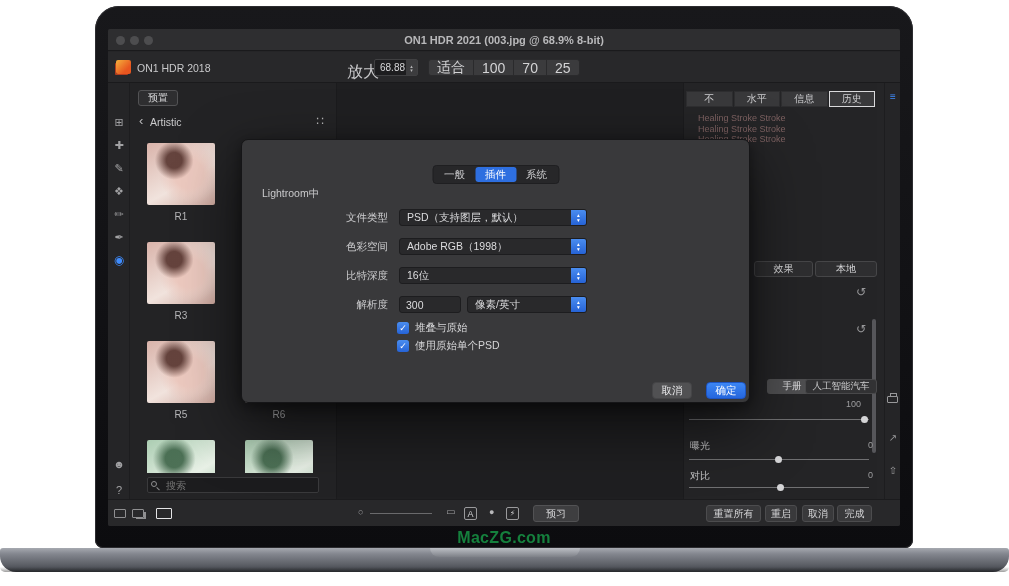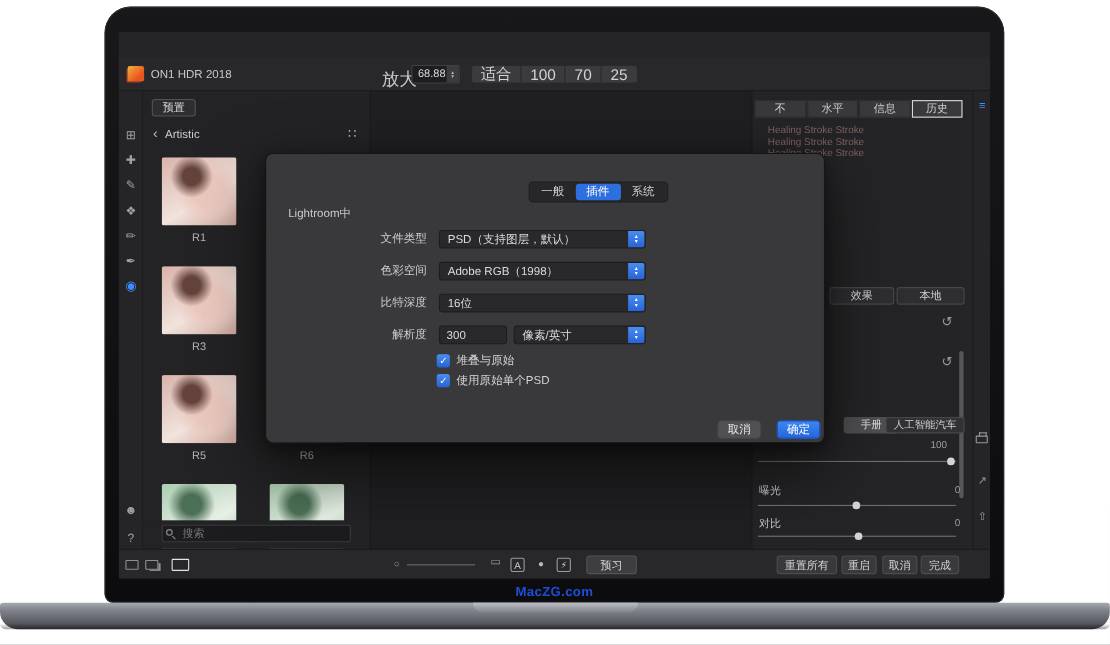--- a/index.html
+++ b/index.html
@@ -1,20 +1,20 @@
 <!DOCTYPE html>
 <html><head>
 <meta charset="utf-8">
 <style>
   html,body{margin:0;padding:0;background:#ffffff;font-family:"Liberation Sans","DejaVu Sans",sans-serif;}
   *{box-sizing:border-box;}
   .stage{position:relative;width:1009px;height:586px;overflow:hidden;}
   
   .bezel{position:absolute;left:95px;top:6px;width:818px;height:542px;background:linear-gradient(180deg,#18181b,#0c0c0f);border-radius:24px 24px 8px 8px;box-shadow:inset 0 0 0 1px #2c2c30;}
-  .brand{position:absolute;left:95px;top:528px;width:818px;height:19px;display:flex;align-items:center;justify-content:center;color:#1d4ed8;font-size:12px;font-weight:700;letter-spacing:.3px;}
+  .brand{position:absolute;left:95px;top:528px;width:818px;height:19px;display:flex;align-items:center;justify-content:center;color:#15803d;font-size:16px;font-weight:700;letter-spacing:.3px;}
   .base{position:absolute;left:0;top:548px;width:1009px;height:24px;background:linear-gradient(180deg,#a6a9b0 0%,#83868e 25%,#5c5f66 70%,#3d4046 100%);border-radius:3px 3px 16px 16px;}
   .base:after{content:"";position:absolute;left:0;right:0;bottom:0;height:5px;background:linear-gradient(180deg,rgba(0,0,0,0),rgba(0,0,0,.38));border-radius:0 0 16px 16px;}
   .notch{position:absolute;left:50%;top:0;transform:translateX(-50%);width:150px;height:9px;background:linear-gradient(180deg,#bcbfc5,#7d8087);border-radius:0 0 10px 10px;}
   
   .screen{position:absolute;left:108px;top:29px;width:792px;height:497px;background:#252527;overflow:hidden;border-radius:2px;}
   .tbar{position:absolute;left:0;top:0;width:100%;height:22px;background:#2e2e30;border-bottom:1px solid #1a1a1c;display:flex;align-items:center;justify-content:center;color:#b9b9bb;font-size:11px;font-weight:700;}
   .dot{position:absolute;width:9px;height:9px;border-radius:50%;background:#4d4d4f;top:7px;}
   .mtool{position:absolute;left:0;top:23px;width:100%;height:31px;background:#28282a;border-bottom:1px solid #1a1a1c;}
   .logo{position:absolute;left:8px;top:8px;width:15px;height:14px;border-radius:2px;background:linear-gradient(135deg,#f5b03c,#e8561f 70%);box-shadow:-2px 2px 0 -1px #b33c1e;}
   .appname{position:absolute;left:29px;top:10px;font-size:10.5px;color:#c9c9cb;}
@@ -69,21 +69,21 @@
   .bbar{position:absolute;left:0;bottom:0;width:100%;height:27px;background:#28282a;border-top:1px solid #1b1b1d;}
   .vic{position:absolute;top:9px;height:9px;border:1px solid #8f8f91;border-radius:1px;}
   .bic{position:absolute;color:#9a9a9c;}
   .abox{position:absolute;width:13px;height:13px;border:1px solid #9a9a9c;border-radius:2px;color:#d0d0d2;font-size:9px;display:flex;align-items:center;justify-content:center;}
   .pvbtn{position:absolute;left:425px;top:5px;width:46px;height:17px;background:#3e3e40;border:1px solid #525254;border-radius:3px;color:#d8d8da;font-size:10px;display:flex;align-items:center;justify-content:center;}
   .bbtn{position:absolute;top:5px;height:17px;background:#39393b;border:1px solid #4c4c4e;border-radius:3px;color:#d6d6d8;font-size:10px;display:flex;align-items:center;justify-content:center;}
   
   .dlg{position:absolute;left:133px;top:110px;width:509px;height:264px;background:#39393b;border:1px solid #151517;border-radius:7px;box-shadow:0 22px 60px rgba(0,0,0,.6),0 4px 14px rgba(0,0,0,.4);z-index:60;}
   .dbar{position:absolute;left:0;top:0;right:0;height:21px;background:linear-gradient(#424244,#3b3b3d);border-bottom:1px solid #2c2c2e;border-radius:7px 7px 0 0;display:flex;align-items:center;justify-content:center;color:#d2d2d4;font-size:11px;font-weight:700;}
   .ddot{position:absolute;top:6px;width:9px;height:9px;border-radius:50%;}
-  .dtabs{position:absolute;left:50%;top:25px;transform:translateX(-50%);display:flex;background:#272729;border:1px solid #1f1f21;border-radius:4px;padding:1px;margin-left:48px;}
+  .dtabs{position:absolute;left:50%;top:25px;transform:translateX(-50%);display:flex;background:#272729;border:1px solid #1f1f21;border-radius:4px;padding:1px;}
   .dtab{padding:1px 10px;font-size:10.5px;color:#cdcdcf;border-radius:3px;line-height:13px;}
   .dtab.active{background:#2e6fe0;color:#ffffff;}
   .dsection{position:absolute;left:20px;top:47px;font-size:10.5px;color:#c9c9cb;}
   .dlabel{position:absolute;left:0;width:146px;text-align:right;font-size:10.5px;color:#cdcdcf;height:17px;line-height:17px;}
   .popup{position:absolute;height:17px;background:#29292b;border:1px solid #1d1d1f;border-radius:3px;color:#dcdcde;font-size:10.5px;display:flex;align-items:center;padding-left:7px;overflow:hidden;}
   .cap{position:absolute;right:0;top:0;bottom:0;width:15px;background:linear-gradient(#4a8df0,#2663d6);display:flex;flex-direction:column;align-items:center;justify-content:center;color:#fff;}
   .cap i{font-style:normal;font-size:5.5px;line-height:5px;}
   .dinput{position:absolute;height:17px;background:#29292b;border:1px solid #1d1d1f;border-radius:3px;color:#dcdcde;font-size:10.5px;padding:0 6px;outline:none;width:62px;}
   .chkrow{position:absolute;left:155px;display:flex;align-items:center;gap:6px;font-size:10.5px;color:#d4d4d6;height:14px;}
   .chk{width:12px;height:12px;border-radius:2.5px;background:linear-gradient(#4a8df0,#2663d6);color:#fff;display:flex;align-items:center;justify-content:center;font-size:9px;flex:0 0 12px;}
@@ -92,20 +92,26 @@
   .dok{left:464px;width:40px;background:linear-gradient(#3c86f4,#2566dd);color:#ffffff;border:1px solid #1d55c4;}
 </style>
 </head>
 <body>
 
 <div class="stage">
   <div class="bezel"></div>
 
   <div class="screen">
 
+    <div class="tbar">
+      <span class="dot" style="left:8px"></span>
+      <span class="dot" style="left:22px"></span>
+      <span class="dot" style="left:36px"></span>
+      <span>ON1 HDR 2021 (003.jpg @ 68.9% 8-bit)</span>
+    </div>
 
     <div class="mtool">
       <span class="logo"></span>
       <span class="appname">ON1 HDR 2018</span>
       <span class="zlabel">放大</span>
       <div class="zbox">
         <span>68.88</span>
         <span class="zstep">
           <i>▴</i>
           <i>▾</i>

